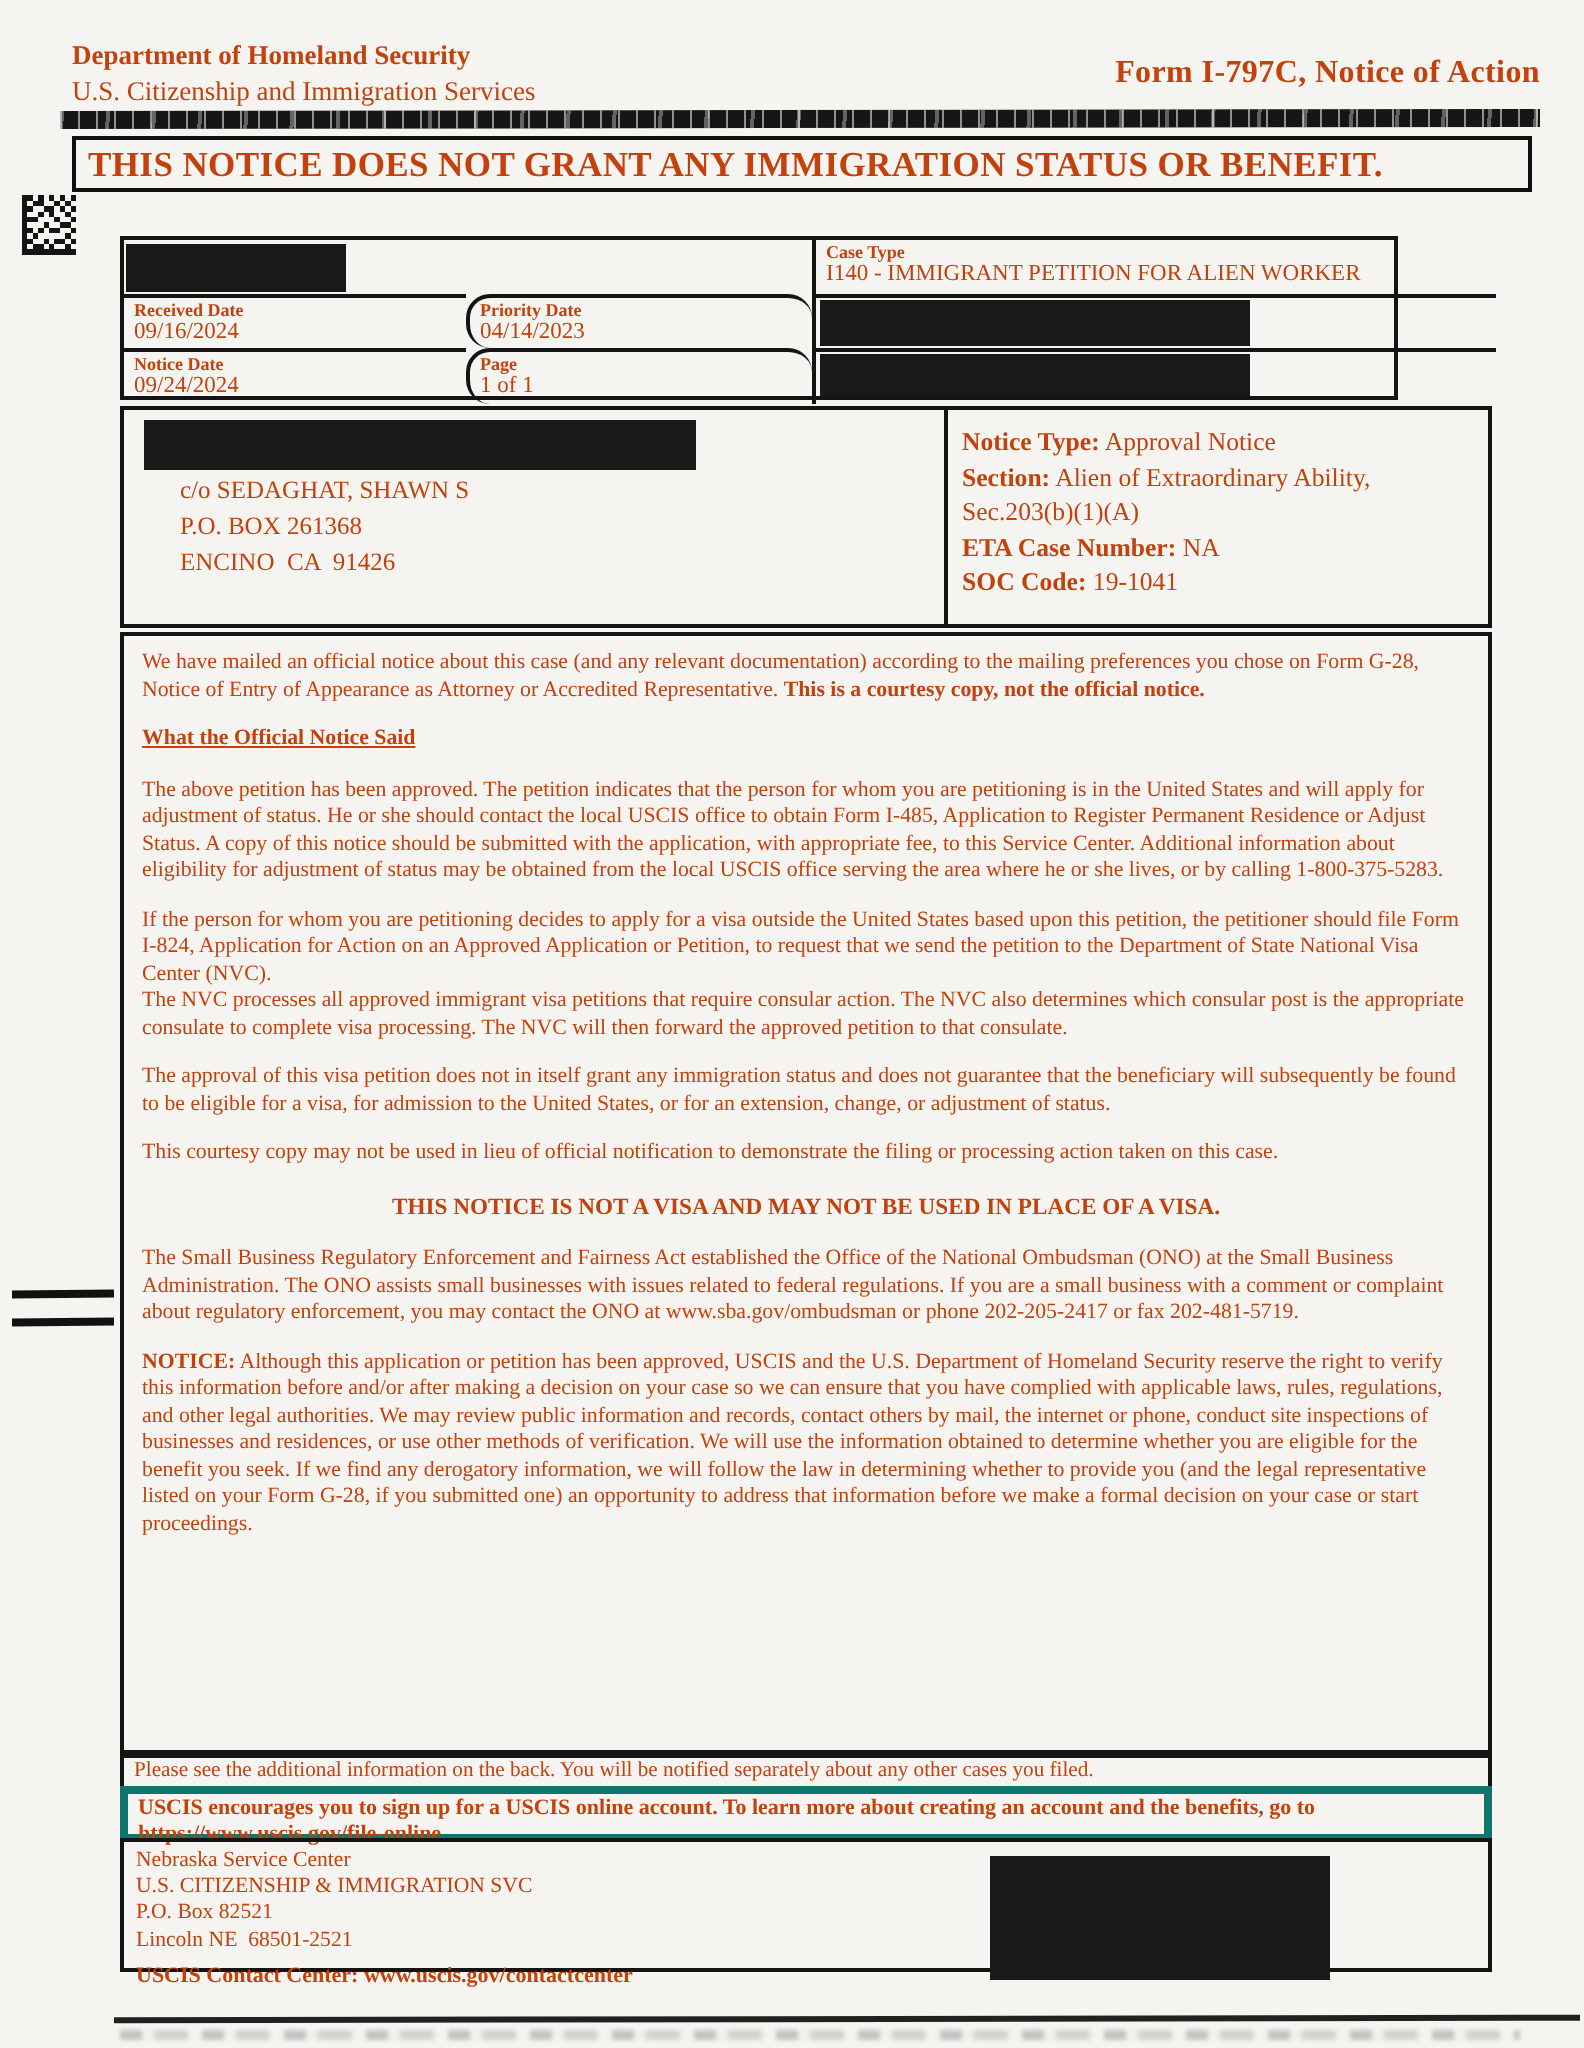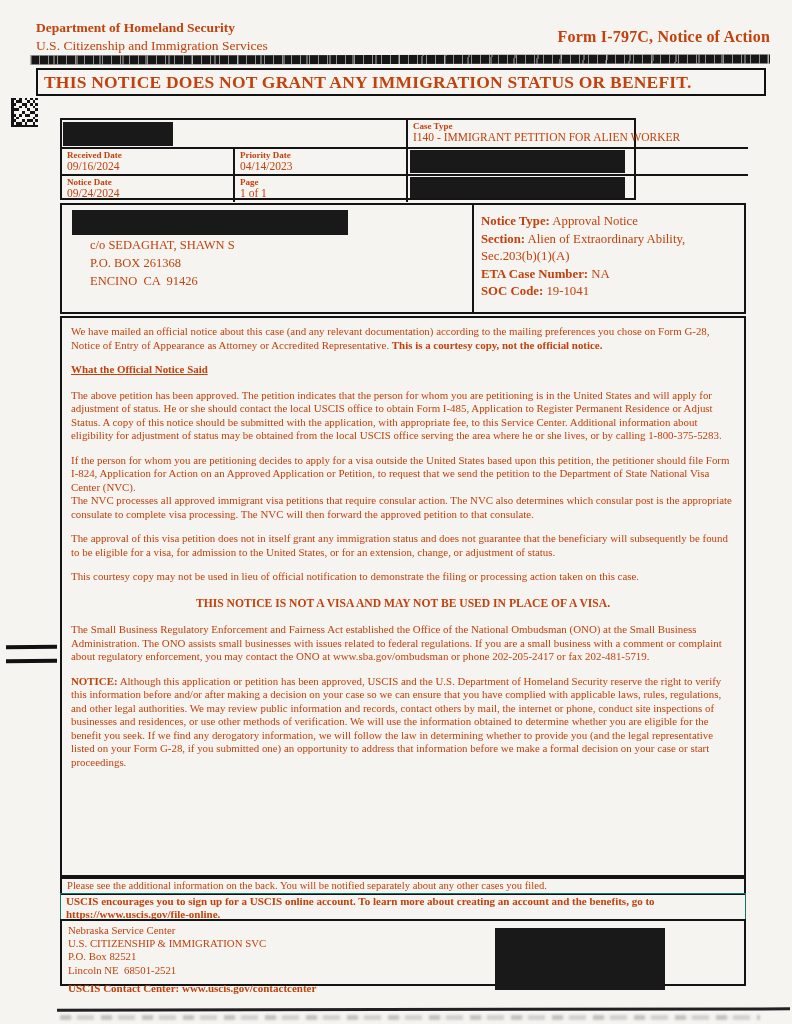--- a/index.html
+++ b/index.html
@@ -22,29 +22,29 @@
       #161616;
     transform:rotate(-0.08deg);
   }
   .banner-box {
     position:absolute; left:36px; top:68px; width:730px; height:28px;
     border:2.5px solid #101010; display:flex; align-items:center;
     padding-left:6px; font-size:17.5px; font-weight:bold; letter-spacing:0.2px;
   }
   .barcode { position:absolute; left:11px; top:97px; width:27px; height:31px; }
   
-  .case-table { position:absolute; left:60px; top:118px; width:576px; height:82px; border:2px solid #141414; }
+  .case-table { position:absolute; left:60px; top:118px; width:639px; height:82px; border:2px solid #141414; }
   .cell { position:absolute; padding:1px 5px; }
   .cell-label { font-weight:bold; font-size:9px; }
   .cell-value { font-size:11.5px; margin-top:0px; }
   .ct-r1-right { left:344px; top:0; width:342px; height:27px; border-left:2px solid #141414; }
   .ct-r2 { top:27px; height:27px; border-top:2px solid #141414; }
   .ct-r3 { top:54px; height:28px; border-top:2px solid #141414; }
   .ct-c1 { left:0; width:171px; }
-  .ct-c2 { left:171px; width:173px; border-left:2px solid #141414; }
+  .ct-c2 { left:171px; width:173px; border-left:2px solid #141414;border-radius:12px; }
   .ct-c3 { left:344px; width:342px; border-left:2px solid #141414; }
   .redact { position:absolute; background:#191919; }
   .redact-receipt { left:1px; top:2px; width:110px; height:24px; }
   .redact-r2 { left:348px; top:30px; width:215px; height:23px; }
   .redact-r3 { left:348px; top:57px; width:215px; height:21px; }
   
   .addr-box { position:absolute; left:60px; top:203px; width:686px; height:111px; border:2px solid #141414; }
   .addr-divider { position:absolute; left:410px; top:0; width:0; height:100%; border-left:2px solid #141414; }
   .redact-name { left:10px; top:5px; width:276px; height:25px; }
   .addr-lines { position:absolute; left:28px; top:31px; font-size:12.5px; line-height:18px; }
@@ -56,21 +56,21 @@
     position:absolute; left:60px; top:316px; width:686px; height:561px;
     border:2px solid #141414; padding:7px 9px 0 9px;
     font-size:10.9px; line-height:13.5px;
   }
   .para { margin-bottom:11px; text-align:left; }
   .para b { font-weight:bold; }
   .body-heading { font-weight:bold; text-decoration:underline; margin-bottom:12px; }
   .visa-banner { text-align:center; font-weight:bold; font-size:11.6px; margin:13px 0 13px 0; }
   
   .row-back-info { position:absolute; left:60px; top:877px; width:686px; height:18px; border:2px solid #141414; font-size:10.6px; padding:1px 5px; }
-  .row-online { position:absolute; left:60px; top:893px; width:686px; height:28px; border:1px solid #0f766e; font-weight:bold; font-size:11px; line-height:12.5px; padding:1px 5px; }
+  .row-online { position:absolute; left:60px; top:893px; width:686px; height:28px; border:4px solid #0f766e; font-weight:bold; font-size:11px; line-height:12.5px; padding:1px 5px; }
   .footer-box { position:absolute; left:60px; top:919px; width:686px; height:67px; border:2px solid #141414; }
   .svc-lines { position:absolute; left:6px; top:3px; font-size:10.8px; line-height:13.2px; }
   .svc-line { white-space:pre; }
   .contact-line { position:absolute; left:6px; top:61px; font-weight:bold; font-size:11px; }
   .redact-footer { left:433px; top:7px; width:170px; height:62px; }
   
   .margin-mark { position:absolute; left:6px; width:51px; height:4px; background:#111; transform:rotate(-0.6deg); }
   .mm1 { top:645px; } .mm2 { top:659px; }
   .bottom-rule { position:absolute; left:57px; top:1008px; width:733px; height:3px; background:#212121; transform:rotate(-0.1deg); }
   .bottom-smudge {

